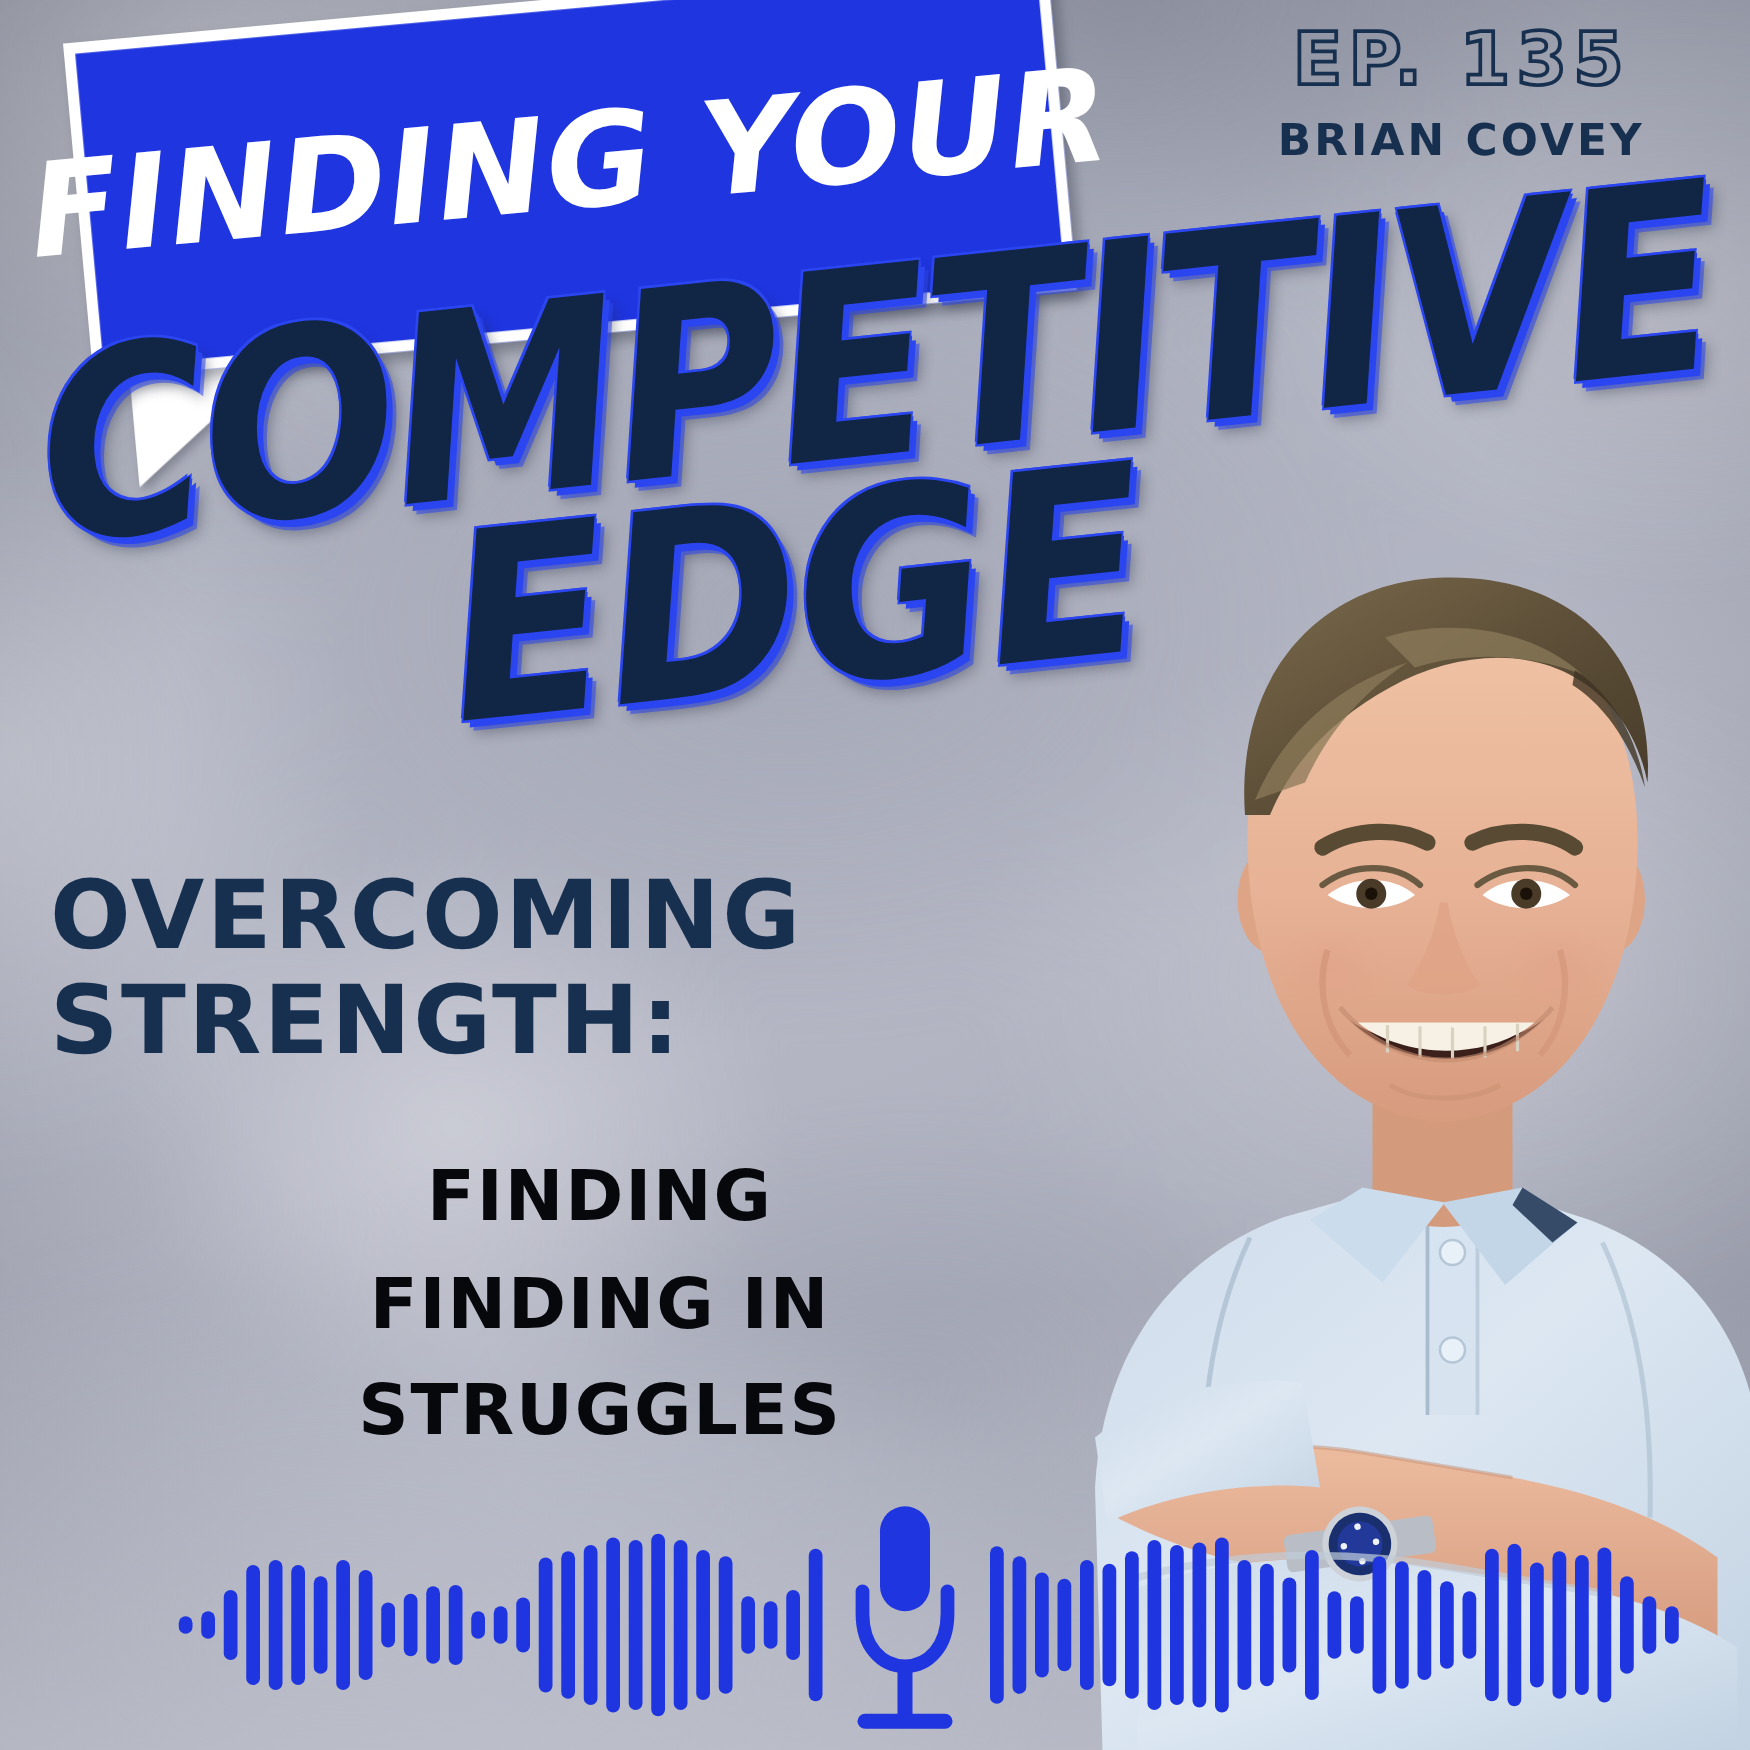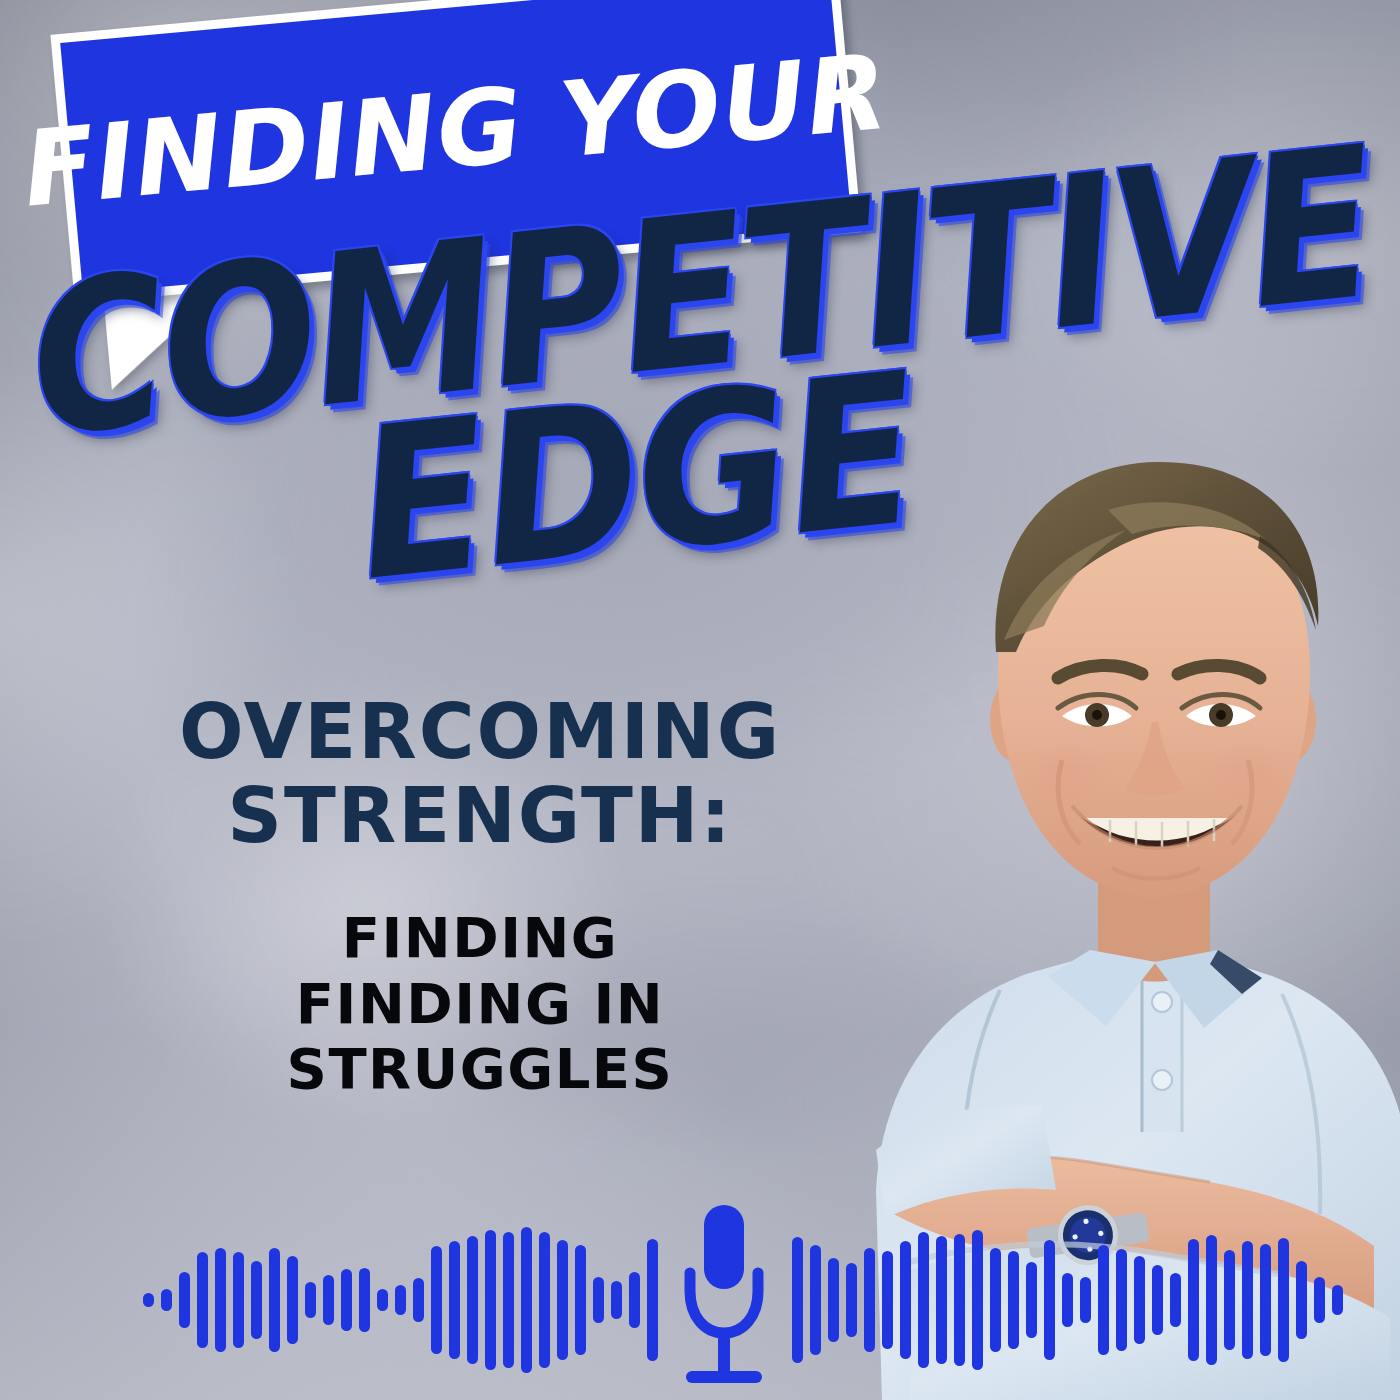--- a/index.html
+++ b/index.html
@@ -163,21 +163,20 @@
     margin-left: 330px;
     margin-top: -14px;
   }
 
   
   .headline {
     position: absolute;
     left: 40px;
     top: 690px;
     width: 880px;
-    text-align: center;
     font-family: "DejaVu Sans", sans-serif;
     font-weight: 700;
     color: #17304f;
     line-height: 1.10;
     font-size: 76px;
     letter-spacing: 2px;
   }
   .headline .l2 { display: block; }
 
   
@@ -187,21 +186,21 @@
     top: 905px;
     width: 660px;
     text-align: center;
     font-family: "DejaVu Sans", sans-serif;
     font-weight: 700;
     color: #07080c;
     line-height: 1.17;
     font-size: 56px;
     letter-spacing: 1.5px;
   }
-  .subtitle span { display: block; }
+  .subtitle span { display: block; margin-top: 20px; }
 
   
   .photo {
     position: absolute;
     right: -10px;
     bottom: 0;
     width: 620px;
     height: 1010px;
     overflow: hidden;
   }
@@ -354,20 +353,24 @@
     <div class="bubble-tail"></div>
     <div class="bubble"></div>
     <div class="bubble-text">FINDING YOUR</div>
   </div>
 
   <div class="big-title">
     <div class="big-line line-competitive">COMPETITIVE</div>
     <div class="big-line line-edge">EDGE</div>
   </div>
 
+  <div class="meta">
+    <div class="ep-number">EP. 135</div>
+    <div class="host-name">BRIAN COVEY</div>
+  </div>
 
   <div class="headline">
     <span>OVERCOMING</span>
     <span class="l2">STRENGTH:</span>
   </div>
 
   <div class="subtitle">
     <span>FINDING</span>
     <span>FINDING IN</span>
     <span>STRUGGLES</span>

